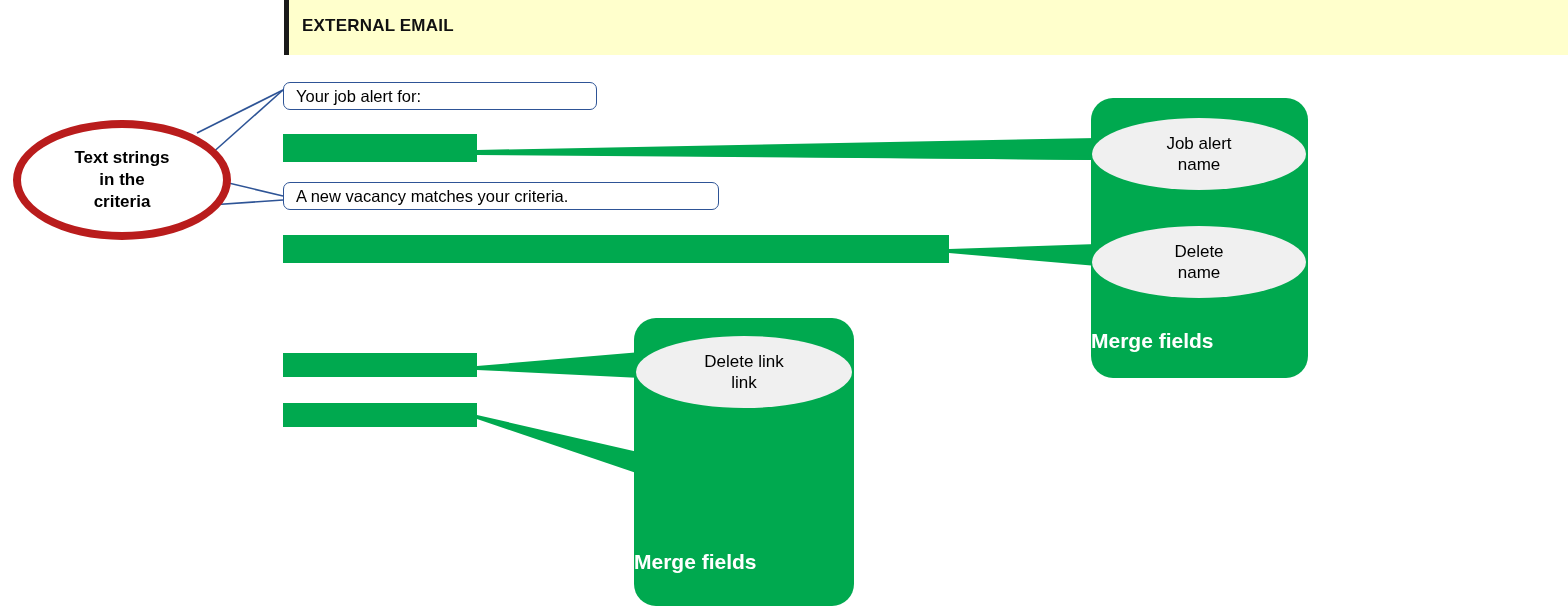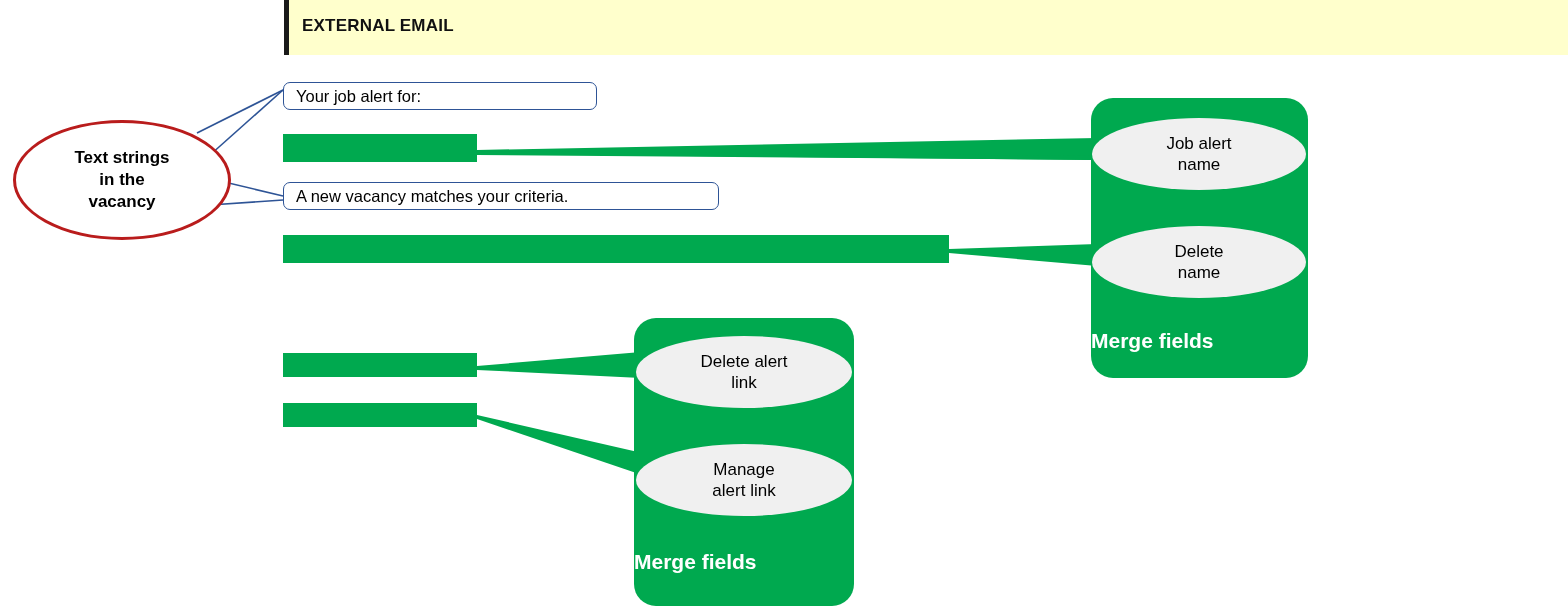--- a/index.html
+++ b/index.html
@@ -57,21 +57,21 @@
     pointer-events: none;
   }
 
   
   .left-ellipse {
     position: absolute;
     left: 2px;
     top: 120px;
     width: 218px;
     height: 120px;
-    border: 3px solid #b91c1c;
+    border: 8px solid #b91c1c;
     border-radius: 50%;
     background: #ffffff;
     box-sizing: border-box;
     display: flex;
     align-items: center;
     justify-content: center;
   }
   .left-ellipse-label {
     font-size: 17px;
     font-weight: bold;
@@ -175,21 +175,21 @@
 
     <polygon fill="#00A94F" points="466,366 630,352 630,378 466,370"></polygon>
 
     <polygon fill="#00A94F" points="466,415 640,455 640,478 466,419"></polygon>
   </svg>
 
   <div class="left-ellipse">
     <div class="left-ellipse-label">
       <span>Text strings</span><br>
       <span>in the</span><br>
-      <span>vacancy</span>
+      <span>criteria</span>
     </div>
   </div>
 
   <div class="textbox" id="textbox-job-alert-for">
     <span class="textbox-label">Your job alert for:</span>
   </div>
   <div class="textbox" id="textbox-new-vacancy">
     <span class="textbox-label">A new vacancy matches your criteria.</span>
   </div>
 
@@ -212,24 +212,18 @@
       <span>Delete</span><br>
       <span>name</span>
     </div>
   </div>
 
   <div class="merge-panel" id="merge-panel-bottom">
     <div class="merge-title">Merge fields</div>
   </div>
   <div class="field-ellipse" id="ellipse-delete-link">
     <div class="field-ellipse-label">
-      <span>Delete alert</span><br>
+      <span>Delete link</span><br>
       <span>link</span>
     </div>
   </div>
-  <div class="field-ellipse" id="ellipse-manage-link">
-    <div class="field-ellipse-label">
-      <span>Manage</span><br>
-      <span>alert link</span>
-    </div>
-  </div>
 
 </div>
 
 </body></html>

